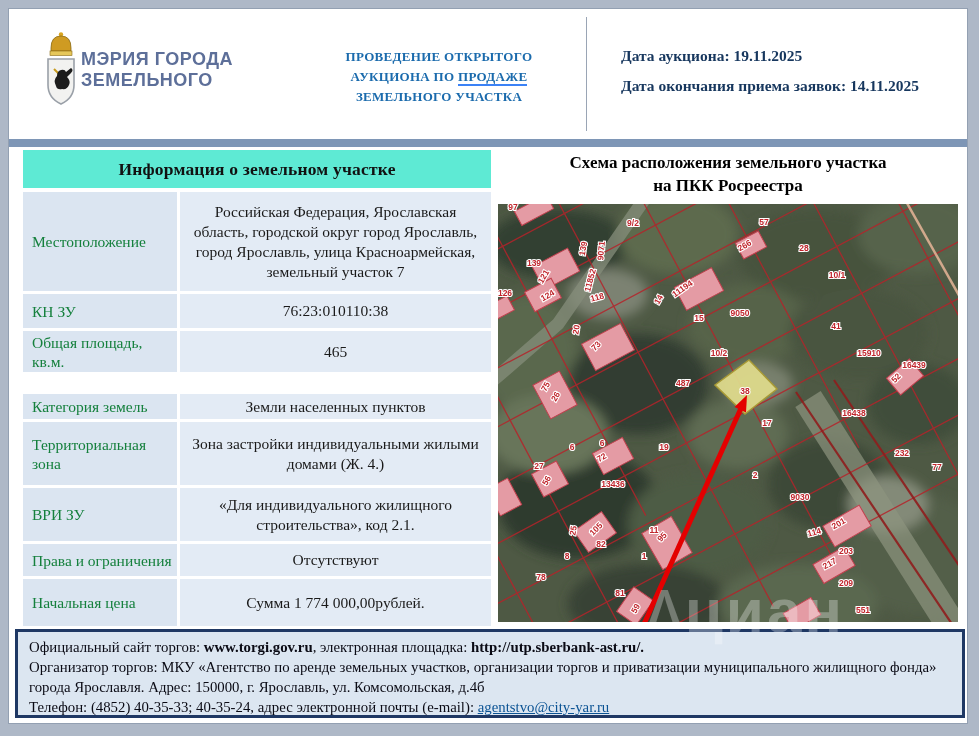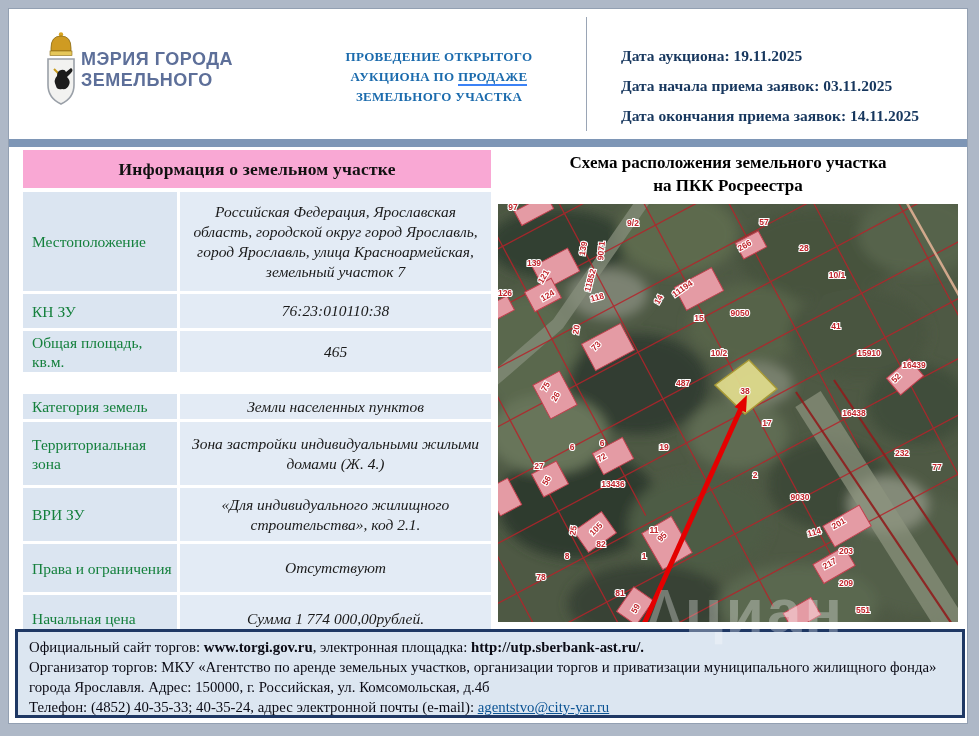--- a/index.html
+++ b/index.html
@@ -25,36 +25,36 @@
     color:#1b6bad;font-weight:bold;font-size:13px;line-height:20px;letter-spacing:.3px;
   }
   .doc-title .u{border-bottom:2px solid #3b82f6;padding-bottom:0px;}
   .hdr-divider{position:absolute;left:577px;top:8px;height:114px;width:0;border-left:1px solid #9aa5b5;}
   .dates{position:absolute;left:612px;top:32px;color:#17375e;font-weight:bold;font-size:15.5px;line-height:30px;}
   
   .band{position:absolute;left:0;top:130px;width:100%;height:8px;background:#7e96b6;}
   
   .info-table{position:absolute;left:14px;top:141px;width:468px;}
   .t-head{
-    background:#f9a8d4;color:#111;font-weight:bold;font-size:17.5px;
+    background:#5eead4;color:#111;font-weight:bold;font-size:17.5px;
     height:38px;display:flex;align-items:center;justify-content:center;
     margin-bottom:4px;letter-spacing:.2px;
   }
   .t-row{display:flex;margin-bottom:3px;}
   .t-label{
     width:145px;background:#dbe5f1;margin-right:3px;flex:none;
     display:flex;align-items:center;padding-left:9px;
     font-size:15.5px;color:#15803d;line-height:19px;
   }
   .t-value{
     flex:1;background:#e3ebf5;display:flex;align-items:center;justify-content:center;
-    text-align:center;font-size:15.5px;color:#1a1a1a;line-height:20px;padding:2px 8px;font-style:italic;
+    text-align:center;font-size:15.5px;color:#1a1a1a;line-height:20px;padding:2px 8px;
   }
   .h-loc{height:99px;} .h-kn{height:34px;} .h-area{height:41px;} .h-cat{height:25px;margin-top:22px;}
-  .h-zone{height:63px;} .h-vri{height:53px;} .h-rights{height:48px;border-radius:10px;} .h-price{height:47px;border-radius:23px;}
+  .h-zone{height:63px;} .h-vri{height:53px;} .h-rights{height:32px;border-radius:10px;} .h-price{height:47px;border-radius:23px;}
   
   .map-title{
     position:absolute;left:489px;top:142px;width:460px;text-align:center;
     color:#000;font-weight:bold;font-size:17px;line-height:23px;
   }
   .map-wrap{position:absolute;left:489px;top:195px;width:460px;height:418px;overflow:hidden;background:#4e5944;}
   #map-svg text{
     font-family:"Liberation Sans",sans-serif;font-weight:bold;font-size:8.5px;
     fill:#c0252c;stroke:#ffffff;stroke-width:2.2px;paint-order:stroke;text-anchor:middle;
   }
@@ -98,21 +98,20 @@
     <div class="doc-title">
       <div>ПРОВЕДЕНИЕ ОТКРЫТОГО</div>
       <div><span>АУКЦИОНА ПО </span><span class="u">ПРОДАЖЕ</span></div>
       <div>ЗЕМЕЛЬНОГО УЧАСТКА</div>
     </div>
 
     <div class="hdr-divider"></div>
 
     <div class="dates">
       <div>Дата аукциона: 19.11.2025</div>
-      <div>Дата начала приема заявок: 03.11.2025</div>
       <div>Дата окончания приема заявок: 14.11.2025</div>
     </div>
   </div>
 
   <div class="band"></div>
 
   <div class="info-table">
     <div class="t-head">Информация о земельном участке</div>
 
     <div class="t-row h-loc">
@@ -282,19 +281,19 @@
 
       <g>
         <line x1="146" y1="420" x2="244" y2="202" stroke="#e40000" stroke-width="5"></line>
         <polygon points="249,191 248,208.5 236.5,203" fill="#e40000"></polygon>
       </g>
     </svg>
   </div>
 
   <div class="footer">
     <div><span>Официальный сайт торгов: </span><b>www.torgi.gov.ru</b><span>,   электронная площадка: </span><b>http://utp.sberbank-ast.ru/.</b></div>
-    <div>Организатор торгов: МКУ «Агентство по аренде земельных участков, организации торгов и приватизации муниципального жилищного фонда» города Ярославля. Адрес: 150000, г. Российская, ул. Комсомольская, д.4б</div>
+    <div>Организатор торгов: МКУ «Агентство по аренде земельных участков, организации торгов и приватизации муниципального жилищного фонда» города Ярославля. Адрес: 150000, г. Ярославль, ул. Комсомольская, д.4б</div>
     <div><span>Телефон:  (4852) 40-35-33; 40-35-24, адрес электронной почты (e-mail):  </span><a href="#">agentstvo@city-yar.ru</a></div>
   </div>
 
   <div class="watermark"><span class="mark">Λ</span><span>циан</span></div>
 
 </div>
 
 </body></html>

